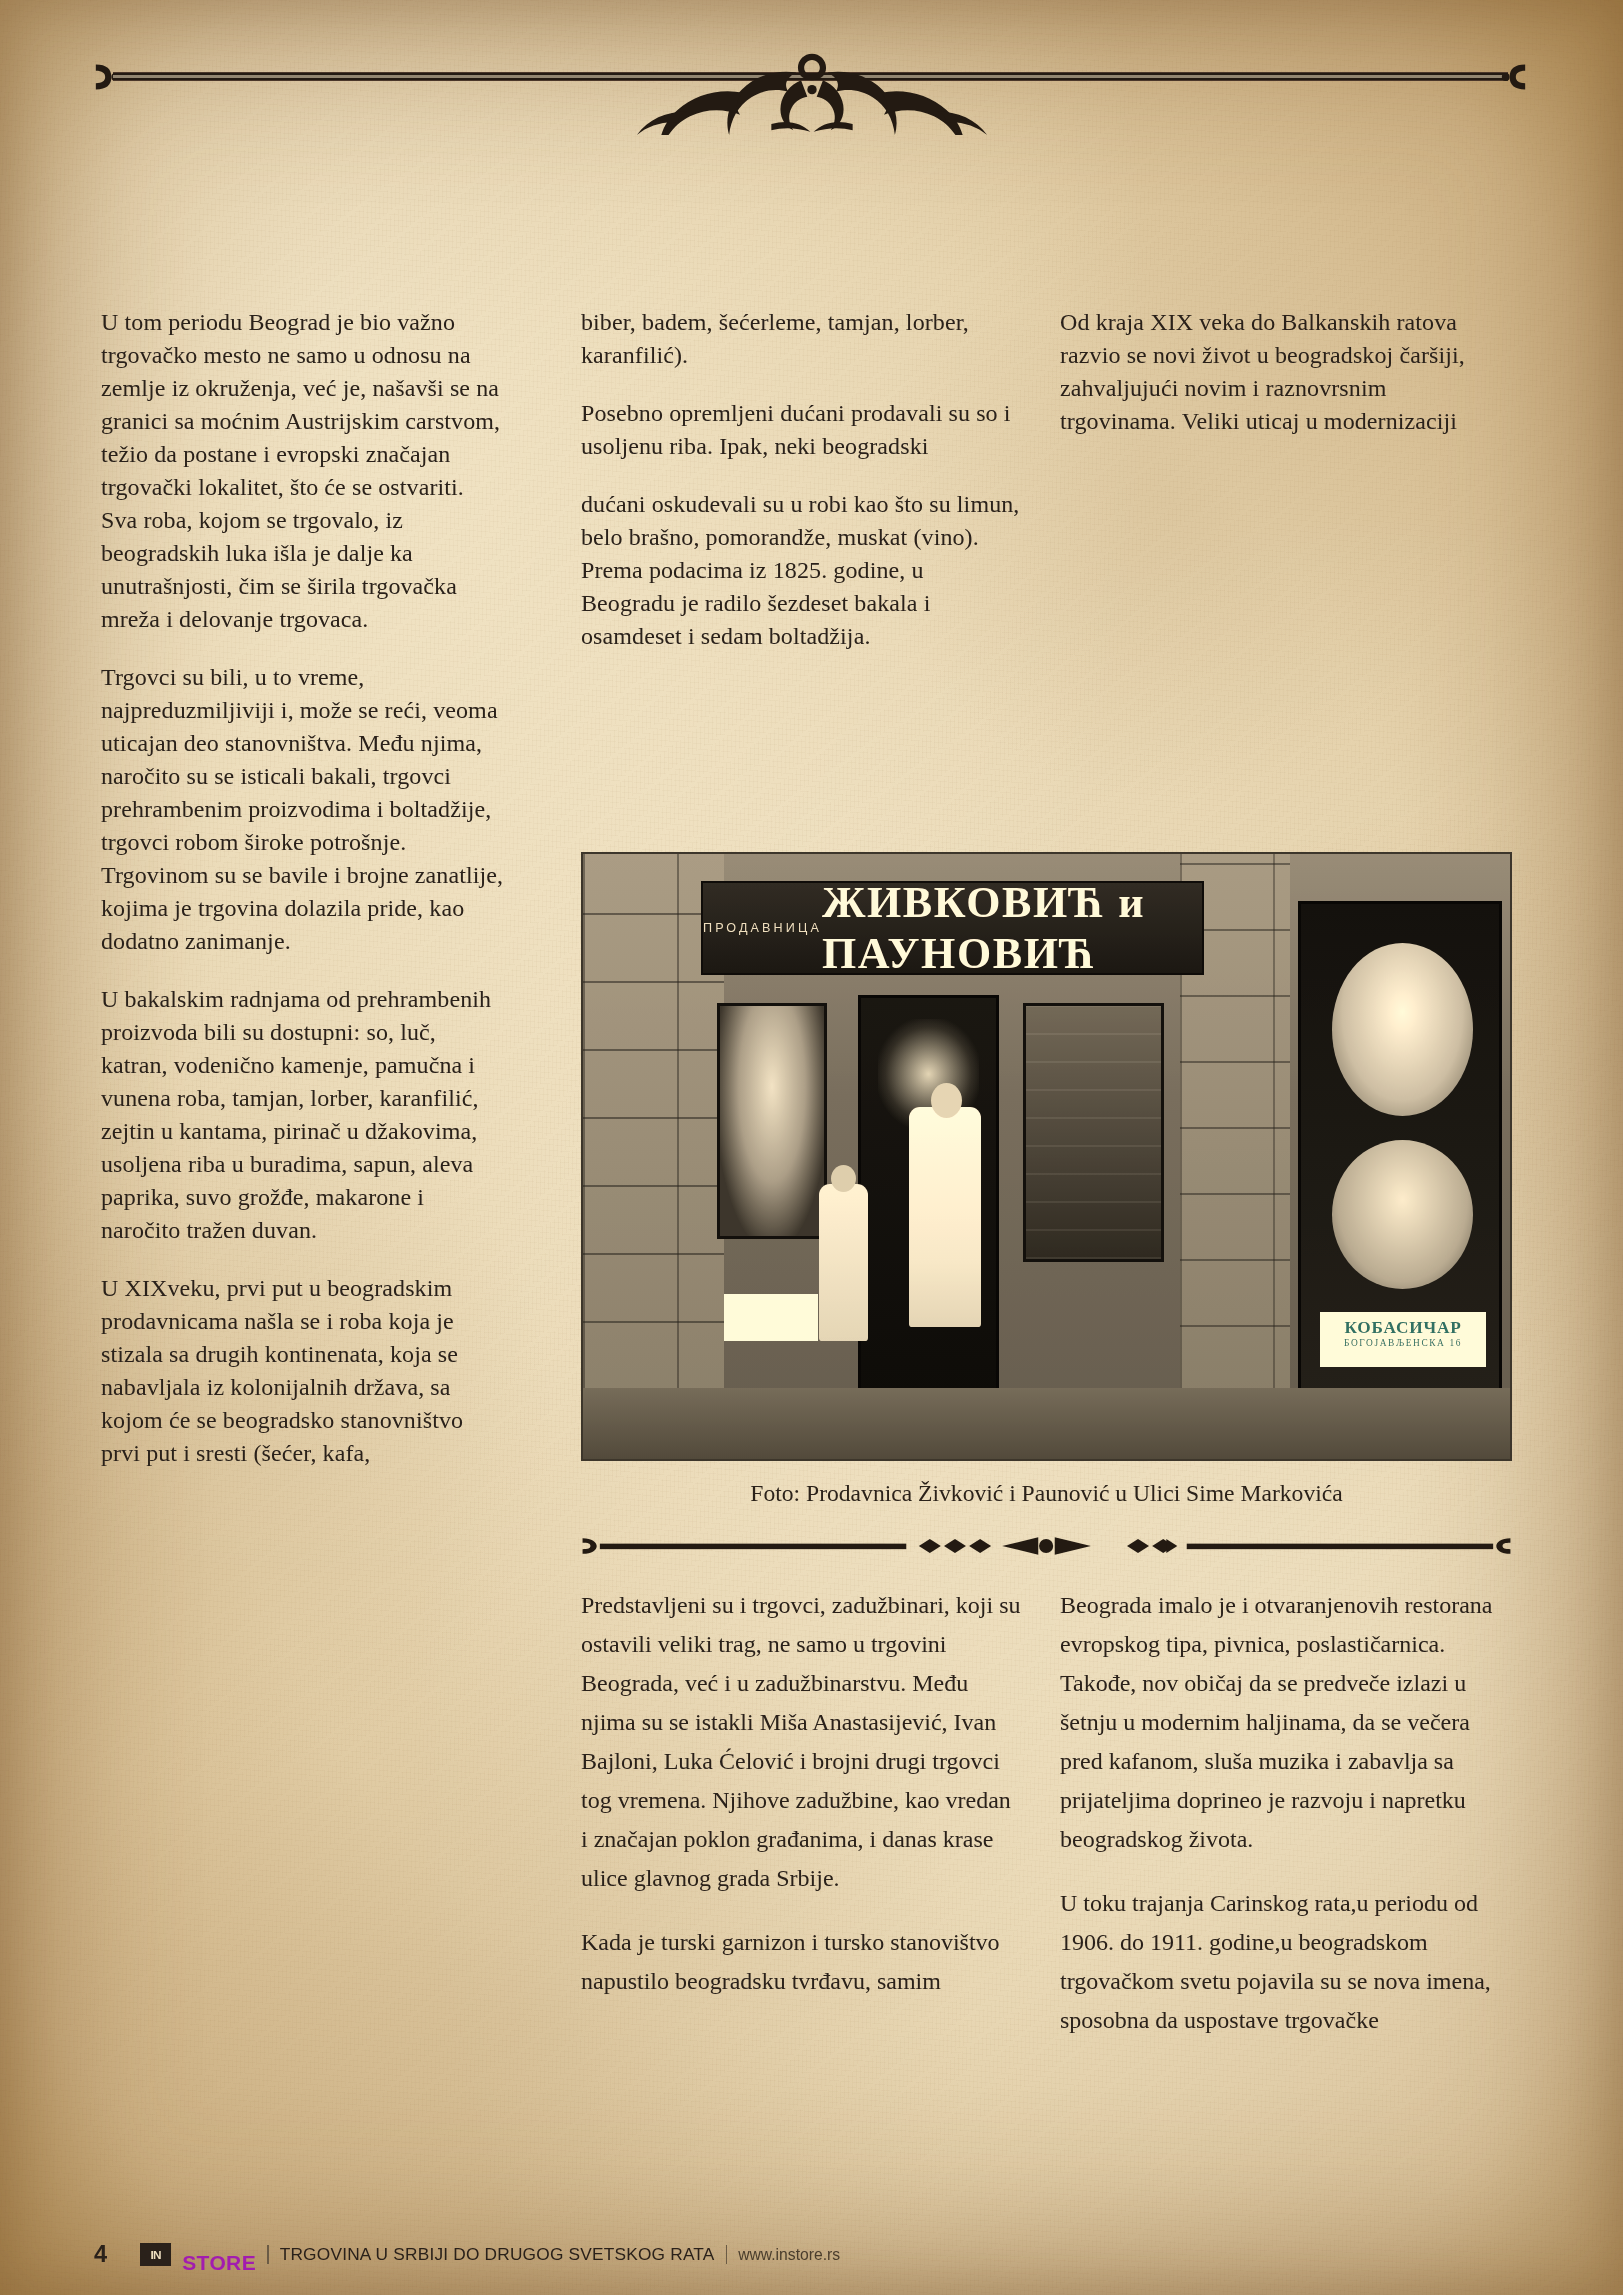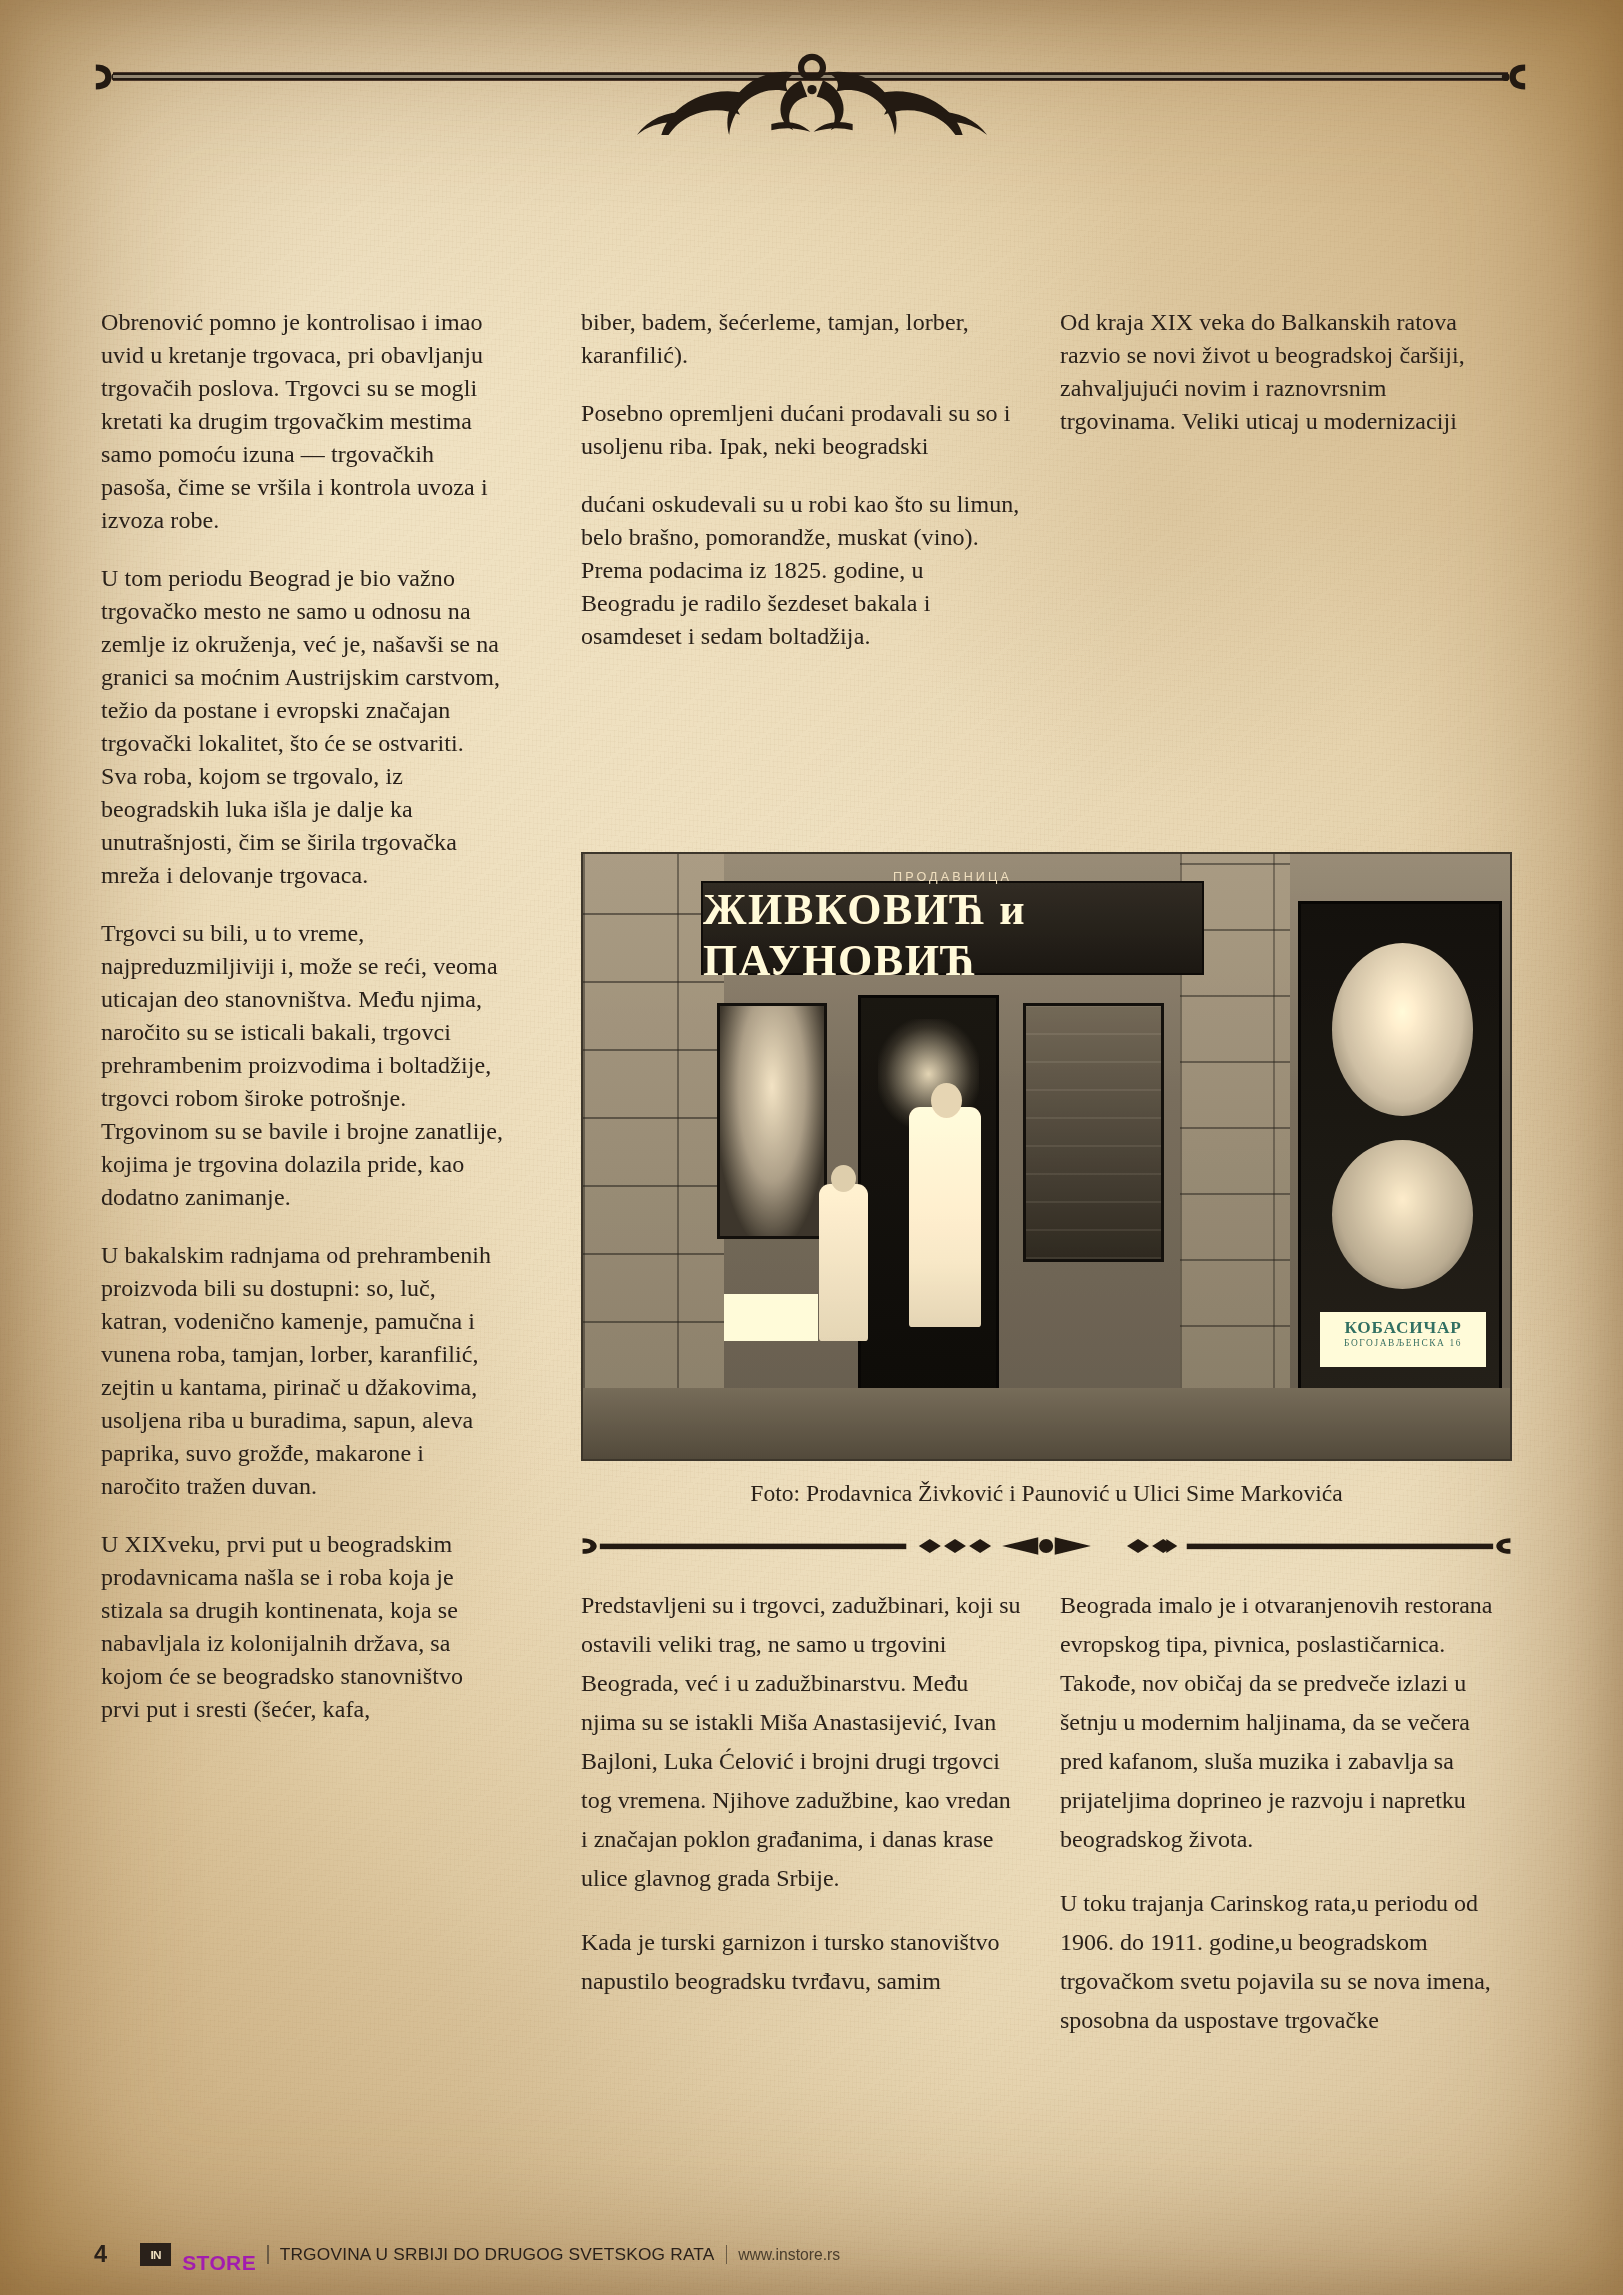--- a/index.html
+++ b/index.html
@@ -91,21 +91,21 @@
   .ph-wall-r { position:absolute; left:597px; top:0; width:110px; height:100%;
     background:
       repeating-linear-gradient(0deg, rgba(40,36,30,.5) 0 1.6px, transparent 1.6px 66px),
       repeating-linear-gradient(90deg, rgba(40,36,30,.4) 0 1.6px, transparent 1.6px 93px),
       linear-gradient(180deg,#9a9081 0%, #7b7364 100%);
   }
   .ph-sign {
     position:absolute; left:118px; top:27px; width:503px; height:94px;
     background: linear-gradient(180deg,#2f2a23 0%, #1c1813 100%);
     border:2.4px solid #100d0a;
-    display:flex; flex-direction:column; align-items:center; justify-content:center;
+    display:flex; flex-direction:row; align-items:center; justify-content:center;
   }
   .ph-sign .small { color:#d8cfbb; font-size:12.6px; letter-spacing:3.1px; font-family:"Liberation Sans",sans-serif; }
   .ph-sign .big { color:#efe7d6; font-size:44px; font-weight:bold; letter-spacing:1.6px; font-family:"Liberation Serif",serif; }
   .ph-window {
     position:absolute; background:#2a2620; border:3.1px solid #14110d;
   }
   .ph-w1 { left:134px; top:149px; width:110px; height:236px;
     background:
       radial-gradient(ellipse at 50% 35%, #d9d2c1 0%, #9c9385 45%, #3a342b 78%),
       #2a2620; }
@@ -199,21 +199,20 @@
         <path d="M150 80 c-26 0 -50 10 -64 30 c14 -12 34 -18 54 -16 c-2 -6 2 -11 10 -14 z"></path>
         <path d="M470 80 c26 0 50 10 64 30 c-14 -12 -34 -18 -54 -16 c2 -6 -2 -11 -10 -14 z"></path>
         <circle cx="310" cy="52" r="6"></circle>
         <path d="M258 96 c20 -6 38 -2 50 10 c-18 -6 -36 -6 -50 -2 z"></path>
         <path d="M362 96 c-20 -6 -38 -2 -50 10 c18 -6 36 -6 50 -2 z"></path>
       </g>
     </svg>
   </div>
 
   <div class="col col1">
-    <p>Obrenović pomno je kontrolisao i imao uvid u kretanje trgovaca, pri obavljanju trgovačih poslova. Trgovci su se mogli kretati ka drugim trgovačkim mestima samo pomoću izuna — trgovačkih pasoša, čime se vršila i kontrola uvoza i izvoza robe.</p>
     <p>U tom periodu Beograd je bio važno trgovačko mesto ne samo u odnosu na zemlje iz okruženja, već je, našavši se na granici sa moćnim Austrijskim carstvom, težio da postane i evropski značajan trgovački lokalitet, što će se ostvariti. Sva roba, kojom se trgovalo, iz beogradskih luka išla je dalje ka unutrašnjosti, čim se širila trgovačka mreža i delovanje trgovaca.</p>
     <p>Trgovci su bili, u to vreme, najpreduzmiljiviji i, može se reći, veoma uticajan deo stanovništva. Među njima, naročito su se isticali bakali, trgovci prehrambenim proizvodima i boltadžije, trgovci robom široke potrošnje. Trgovinom su se bavile i brojne zanatlije, kojima je trgovina dolazila pride, kao dodatno zanimanje.</p>
     <p>U bakalskim radnjama od prehrambenih proizvoda bili su dostupni: so, luč, katran, vodenično kamenje, pamučna i vunena roba, tamjan, lorber, karanfilić, zejtin u kantama, pirinač u džakovima, usoljena riba u buradima, sapun, aleva paprika, suvo grožđe, makarone i naročito tražen duvan.</p>
     <p>U XIXveku, prvi put u beogradskim prodavnicama našla se i roba koja je stizala sa drugih kontinenata, koja se nabavljala iz kolonijalnih država, sa kojom će se beogradsko stanovništvo prvi put i sresti (šećer, kafa,</p>
   </div>
 
   <div class="col col2">
     <p>biber, badem, šećerleme, tamjan, lorber, karanfilić).</p>
     <p>Posebno opremljeni dućani prodavali su so i usoljenu riba. Ipak, neki beogradski</p>
     <p>dućani oskudevali su u robi kao što su limun, belo brašno, pomorandže, muskat (vino). Prema podacima iz 1825. godine, u Beogradu je radilo šezdeset bakala i osamdeset i sedam boltadžija.</p>

